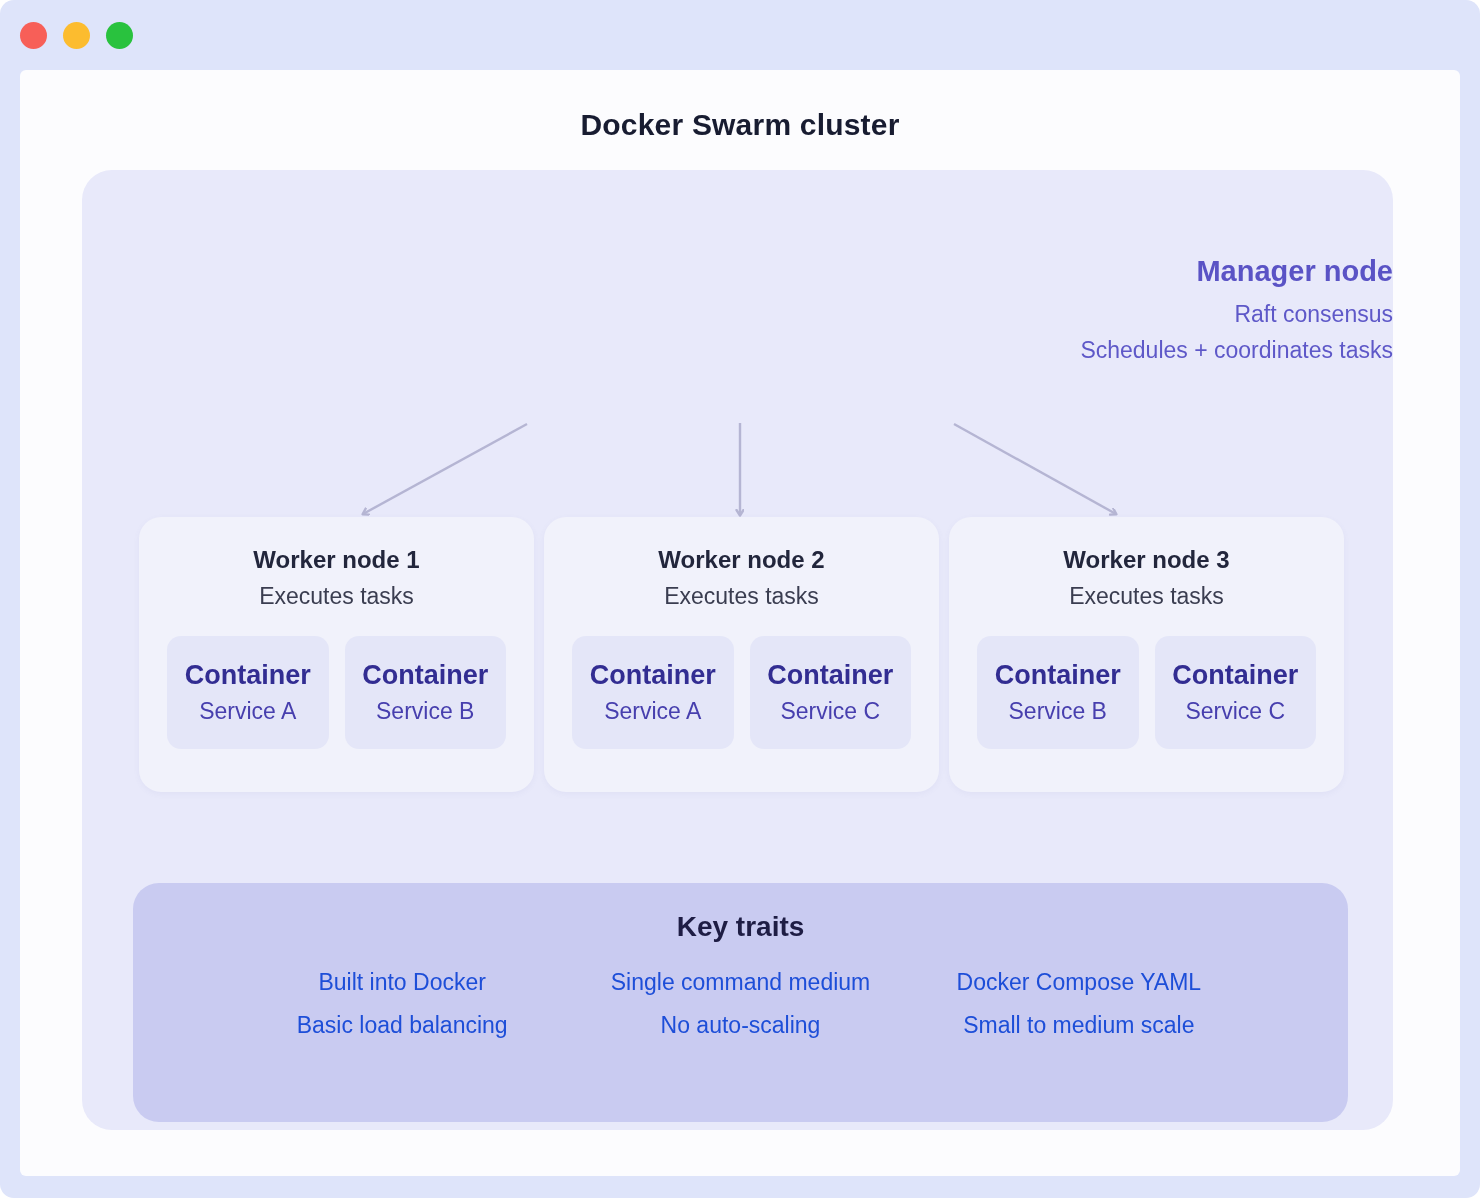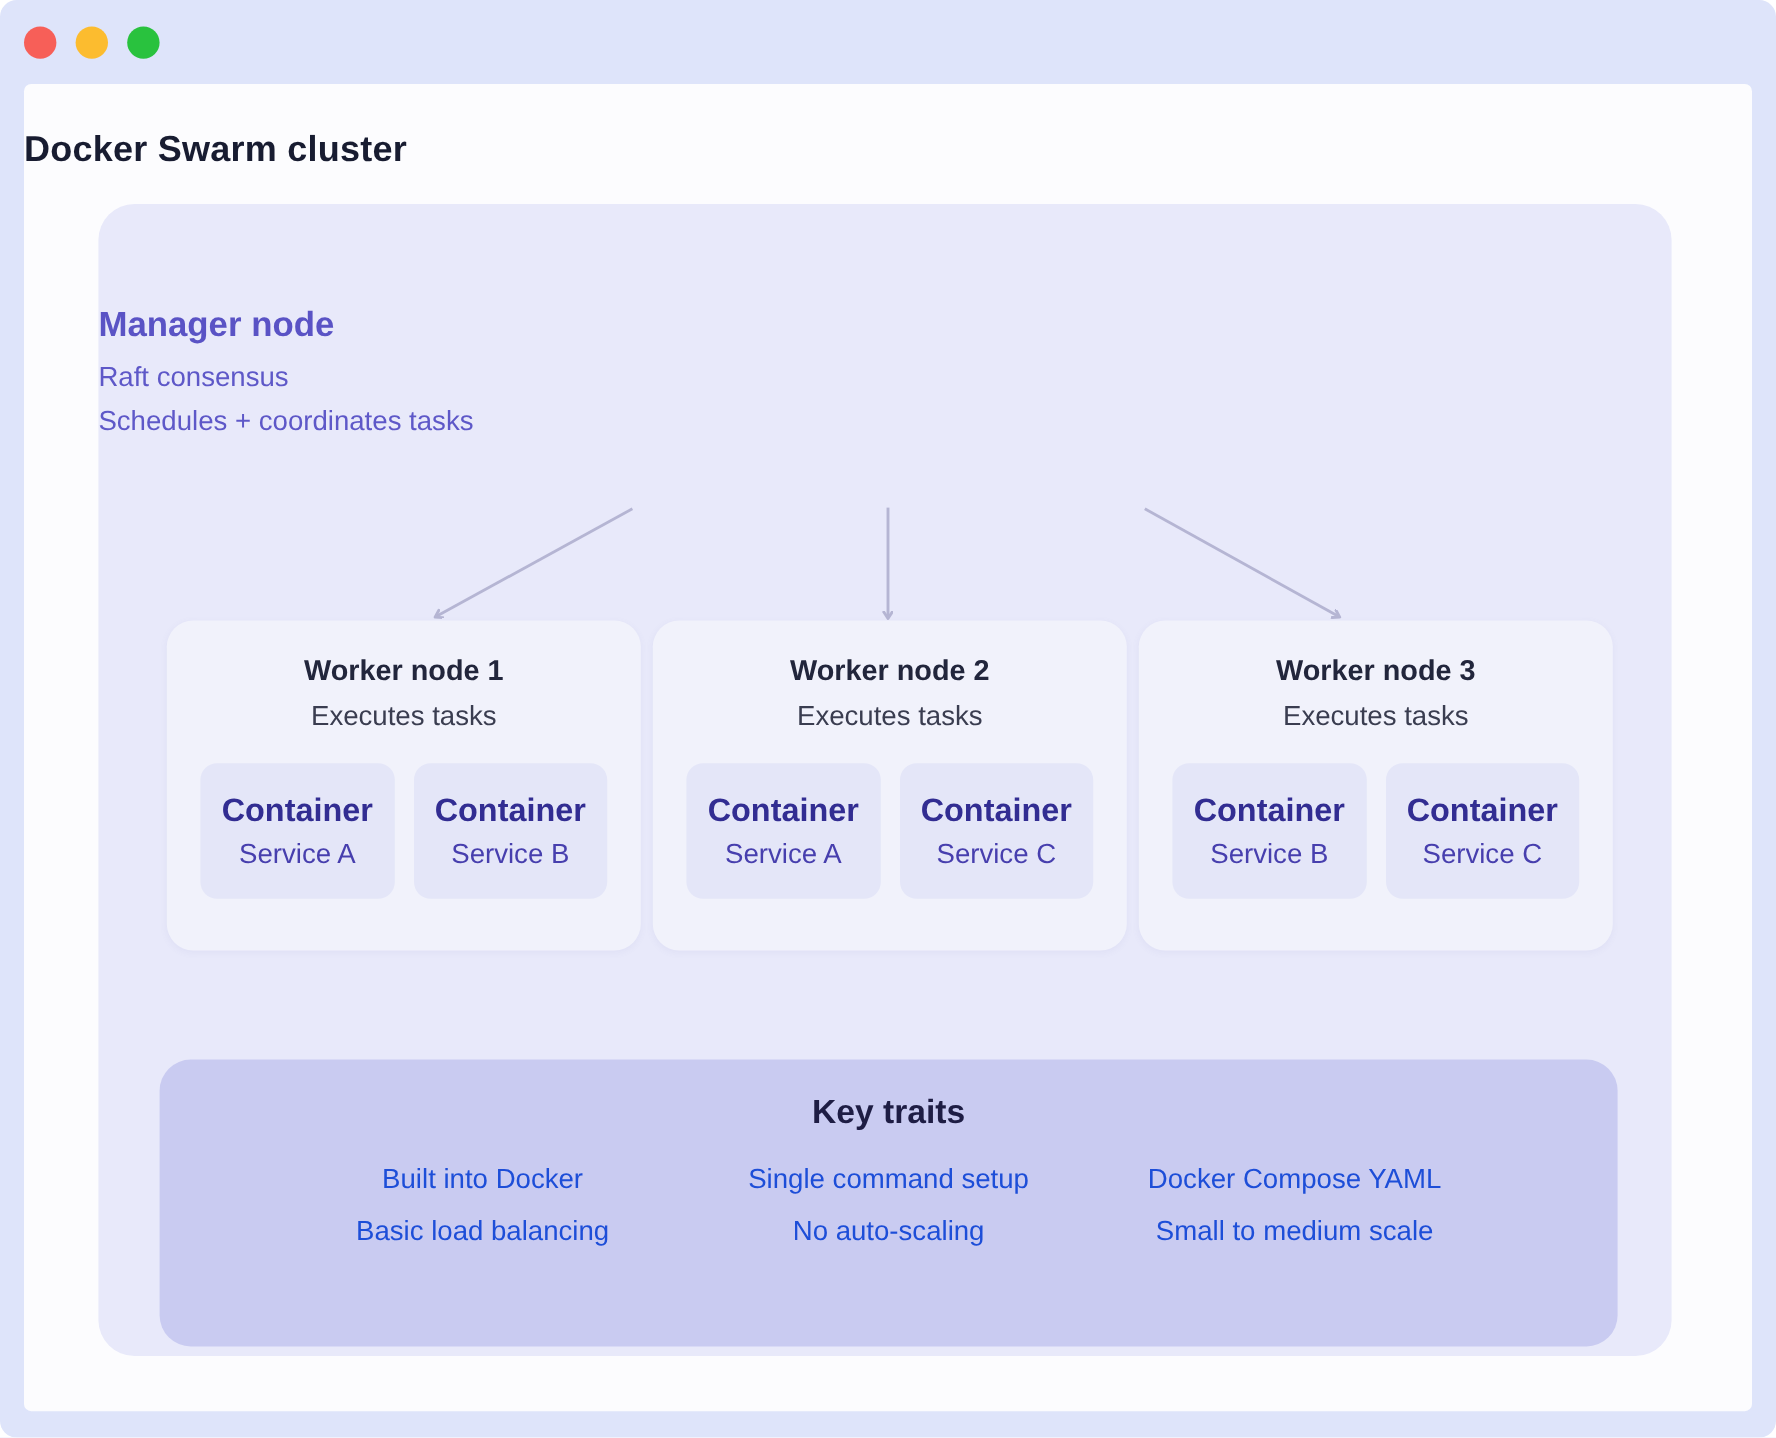--- a/index.html
+++ b/index.html
@@ -42,21 +42,21 @@
     width: 1440px;
     height: 1106px;
     background: #fcfcfe;
     border-radius: 6px;
   }
   .page-title {
     position: absolute;
     top: 38px;
     left: 0;
     width: 100%;
-    text-align: left;
+    text-align: center;
     font-size: 30px;
     font-weight: 700;
     letter-spacing: 0.2px;
     color: #181c31;
   }
 
   .cluster-panel {
     position: absolute;
     left: 62px;   
     top: 100px;   
@@ -64,21 +64,21 @@
     height: 960px;
     background: #e8e9fa;
     border-radius: 30px;
   }
 
   .manager-block {
     position: absolute;
     top: 85px;
     left: 0;
     width: 100%;
-    text-align: left;
+    text-align: right;
   }
   .manager-title {
     font-size: 29px;
     font-weight: 600;
     color: #5a53c5;
     margin-bottom: 13px;
   }
   .manager-sub {
     font-size: 23px;
     font-weight: 500;
@@ -263,21 +263,21 @@
             </div>
           </div>
         </div>
 
       </div>
 
       <div class="key-traits-panel">
         <div class="key-traits-title">Key traits</div>
         <div class="traits-grid">
           <div class="trait-item">Built into Docker</div>
-          <div class="trait-item">Single command setup</div>
+          <div class="trait-item">Single command medium</div>
           <div class="trait-item">Docker Compose YAML</div>
           <div class="trait-item">Basic load balancing</div>
           <div class="trait-item">No auto-scaling</div>
           <div class="trait-item">Small to medium scale</div>
         </div>
       </div>
 
     </div>
   </div>
 </div>

